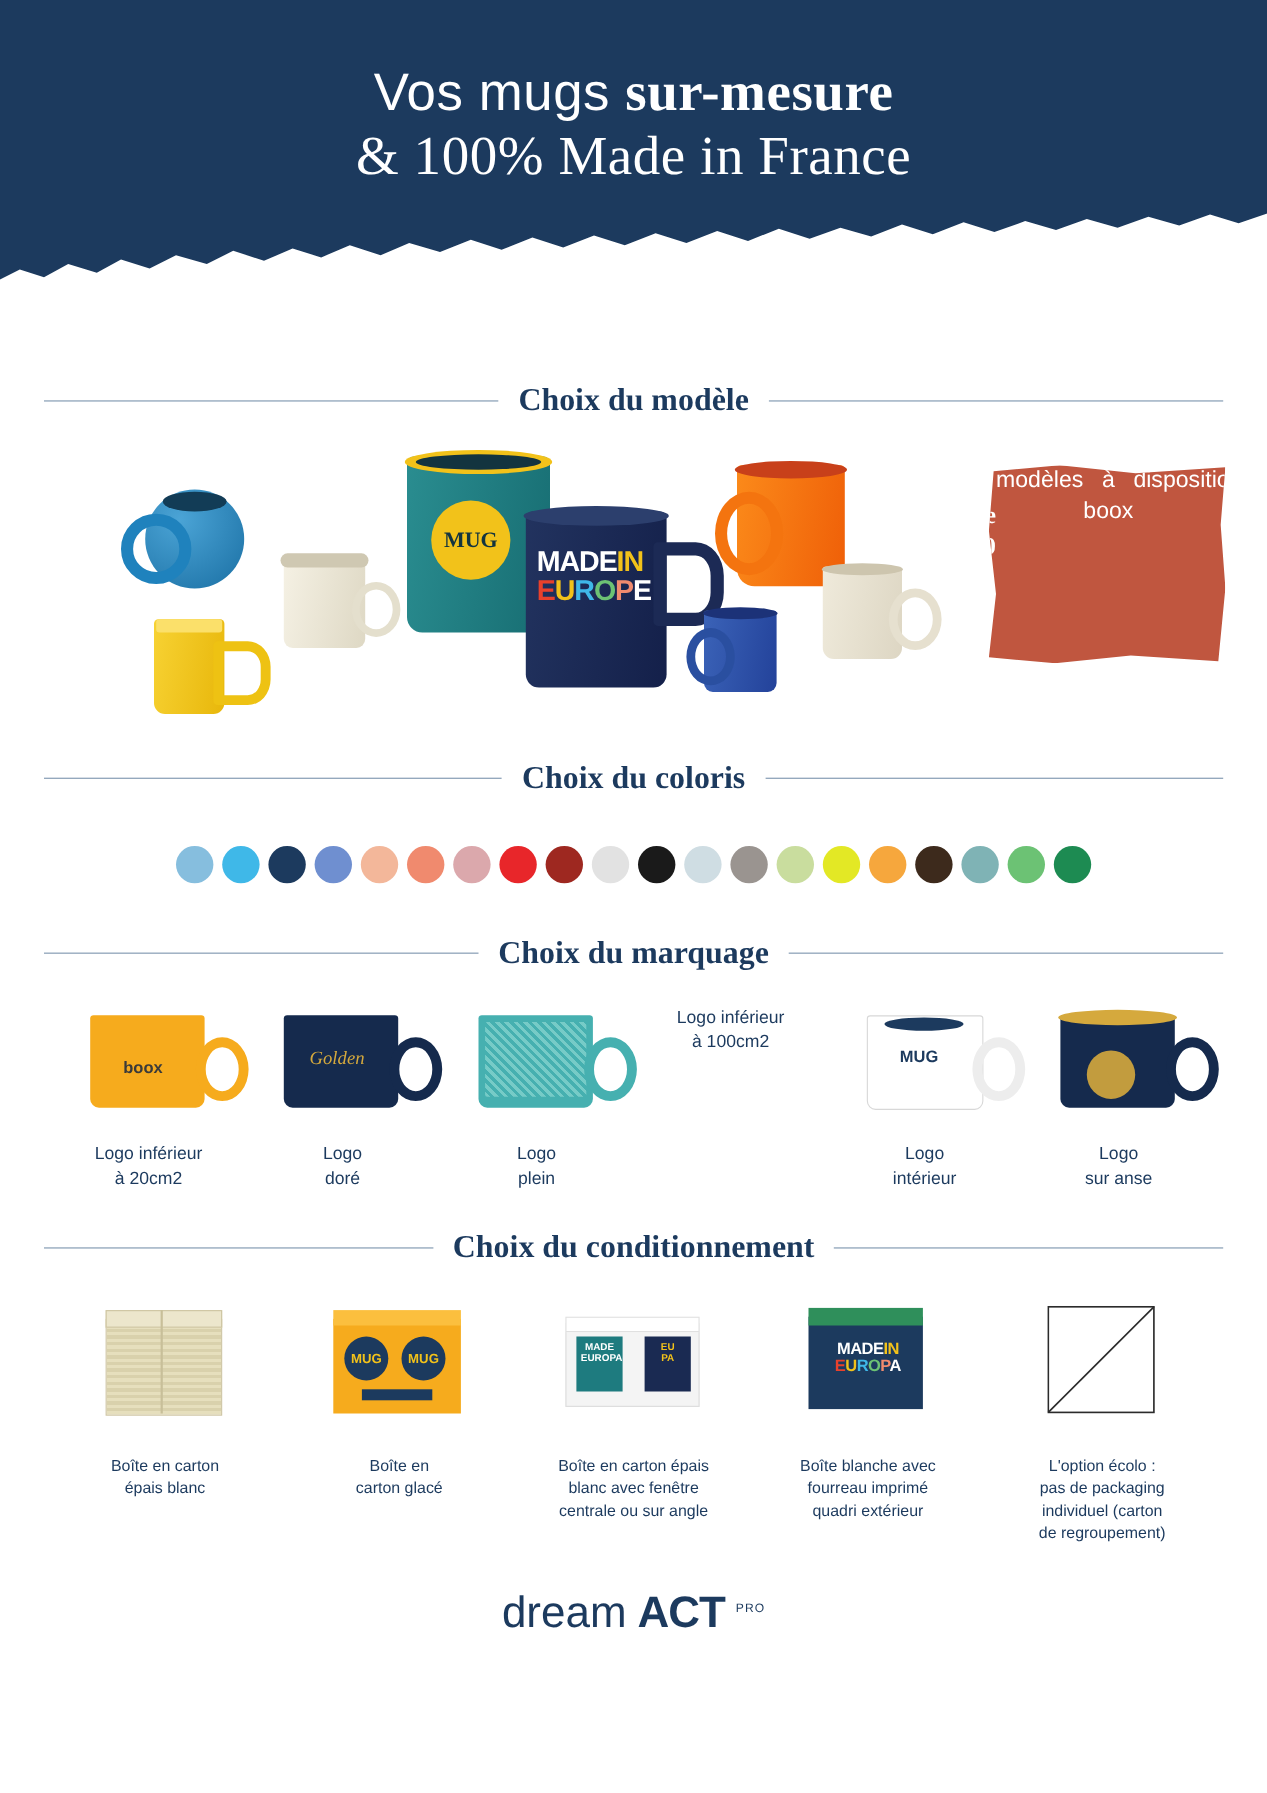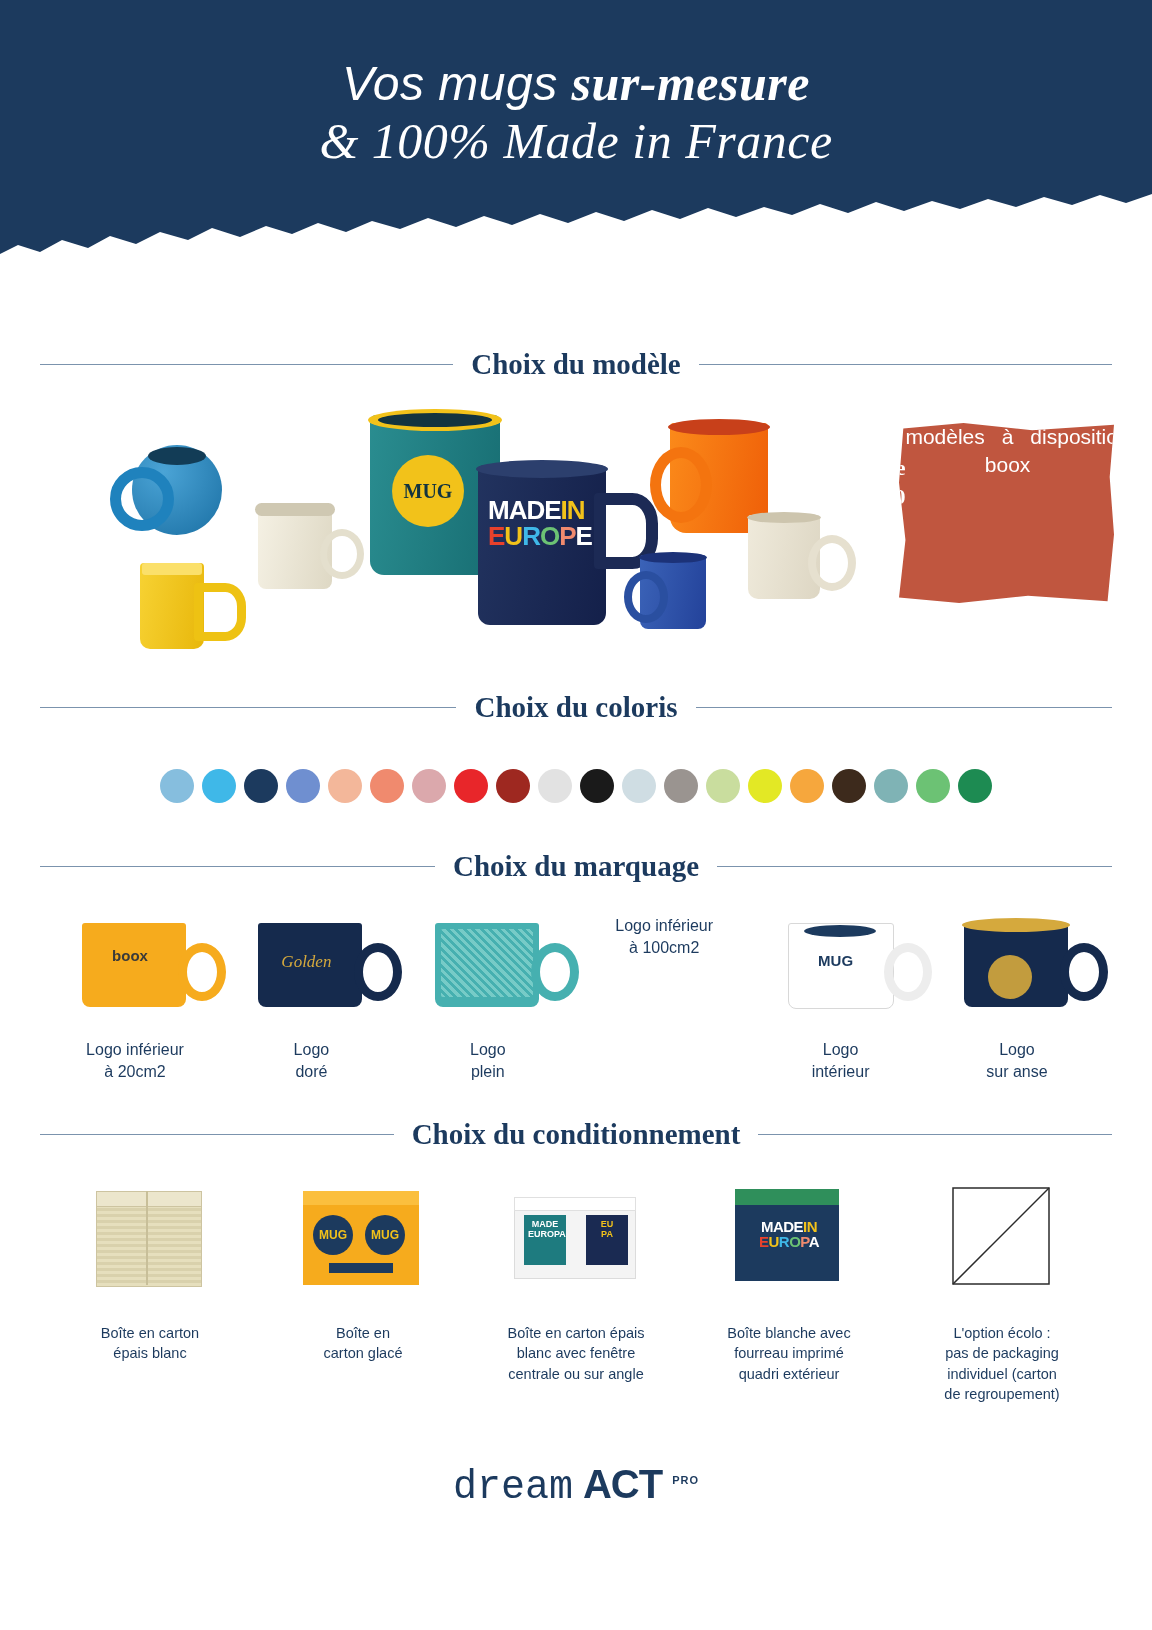--- a/index.html
+++ b/index.html
@@ -10,21 +10,20 @@
     color:#1b3a5c;
     overflow:hidden;
     position:relative;
   }
   
   .hero{
     position:relative;
     width:1152px;height:300px;
     background:#1c3a5e;
     overflow:hidden;
-    font-style:italic;
   }
   .hero-title{
     padding-top:55px;
     text-align:center;
     color:#ffffff;
     font-family:"Liberation Serif", serif;
     line-height:1.15;
   }
   .hero-line{
     font-size:50px;
@@ -105,23 +104,23 @@
   .cd-cap{font-size:14.5px;line-height:1.4;color:#1c3a5e;}
   
   .footer{
     margin-top:40px;
     text-align:center;
   }
   .logo{
     display:inline-flex;align-items:baseline;gap:10px;
     font-size:40px;color:#1c3a5e;
   }
-  .logo .dream{font-family:Liberation Mono, monospace;font-weight:400;margin-top:21px;}
+  .logo .dream{font-family:Liberation Sans, sans-serif;font-weight:400;}
   .logo .act{font-weight:700;letter-spacing:-1px;}
-  .logo .pro{font-size:11px;font-weight:700;letter-spacing:1px;position:relative;top:-14px;}
+  .logo .pro{font-size:11px;font-weight:400;letter-spacing:1px;position:relative;top:-14px;}
 </style>
 </head>
 <body>
 
 <div class="hero">
   <div class="hero-title">
     <div class="hero-line">
       <span class="light">Vos mugs </span><span class="bold">sur-mesure</span>
     </div>
     <div class="hero-line bold">&amp; 100% Made in France</div>
@@ -233,21 +232,21 @@
 <div class="section-head" style="margin-top:44px">
   <div class="rule"></div>
   <h2>Choix du marquage</h2>
   <div class="rule"></div>
 </div>
 
 <div class="marquage" id="marquage-row">
     <div class="mq-item">
       <div class="mq-img">
         <div style="position:absolute;left:22px;top:8px;width:104px;height:84px;border-radius:3px 3px 8px 8px;background:#f6ab1d;"></div>
-        <div style="position:absolute;left:32px;top:33px;width:76px;text-align:center;color:#3a3a3a;font-size:15px;font-weight:700;line-height:1.05;">boox</div>
+        <div style="position:absolute;left:32px;top:48px;width:76px;text-align:center;color:#3a3a3a;font-size:15px;font-weight:700;line-height:1.05;">boox</div>
         <div style="position:absolute;left:118px;top:28px;width:30px;height:40px;border:9px solid #f6ab1d;border-radius:50%;"></div>
       </div>
       <div class="mq-cap">Logo inférieur<br>à 20cm2</div>
     </div>
     <div class="mq-item">
       <div class="mq-img">
         <div style="position:absolute;left:22px;top:8px;width:104px;height:84px;border-radius:3px 3px 8px 8px;background:#152a4d;"></div>
         <div style="position:absolute;left:32px;top:38px;width:76px;text-align:center;color:#d5a93d;font-family:'Liberation Serif',serif;font-style:italic;font-size:17px;line-height:1.05;">Golden</div>
         <div style="position:absolute;left:118px;top:28px;width:30px;height:40px;border:9px solid #152a4d;border-radius:50%;"></div>
       </div>

